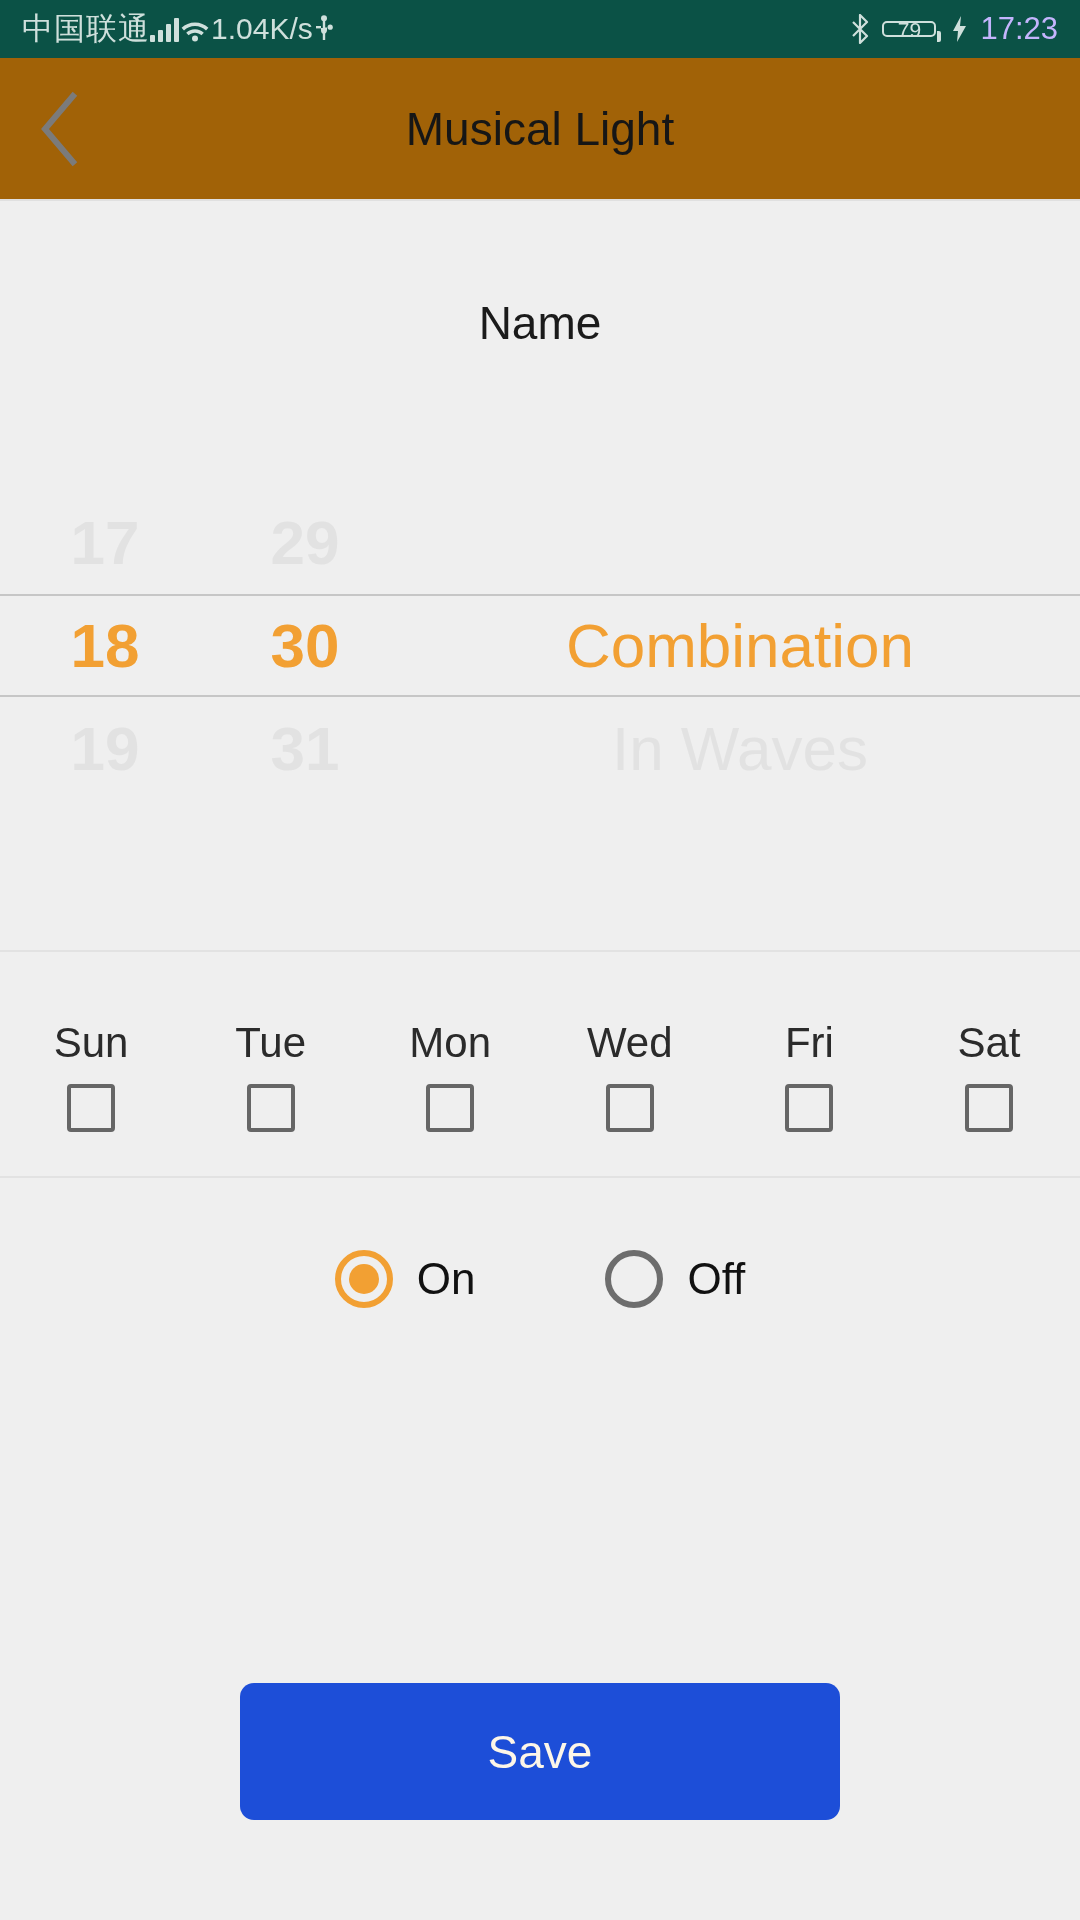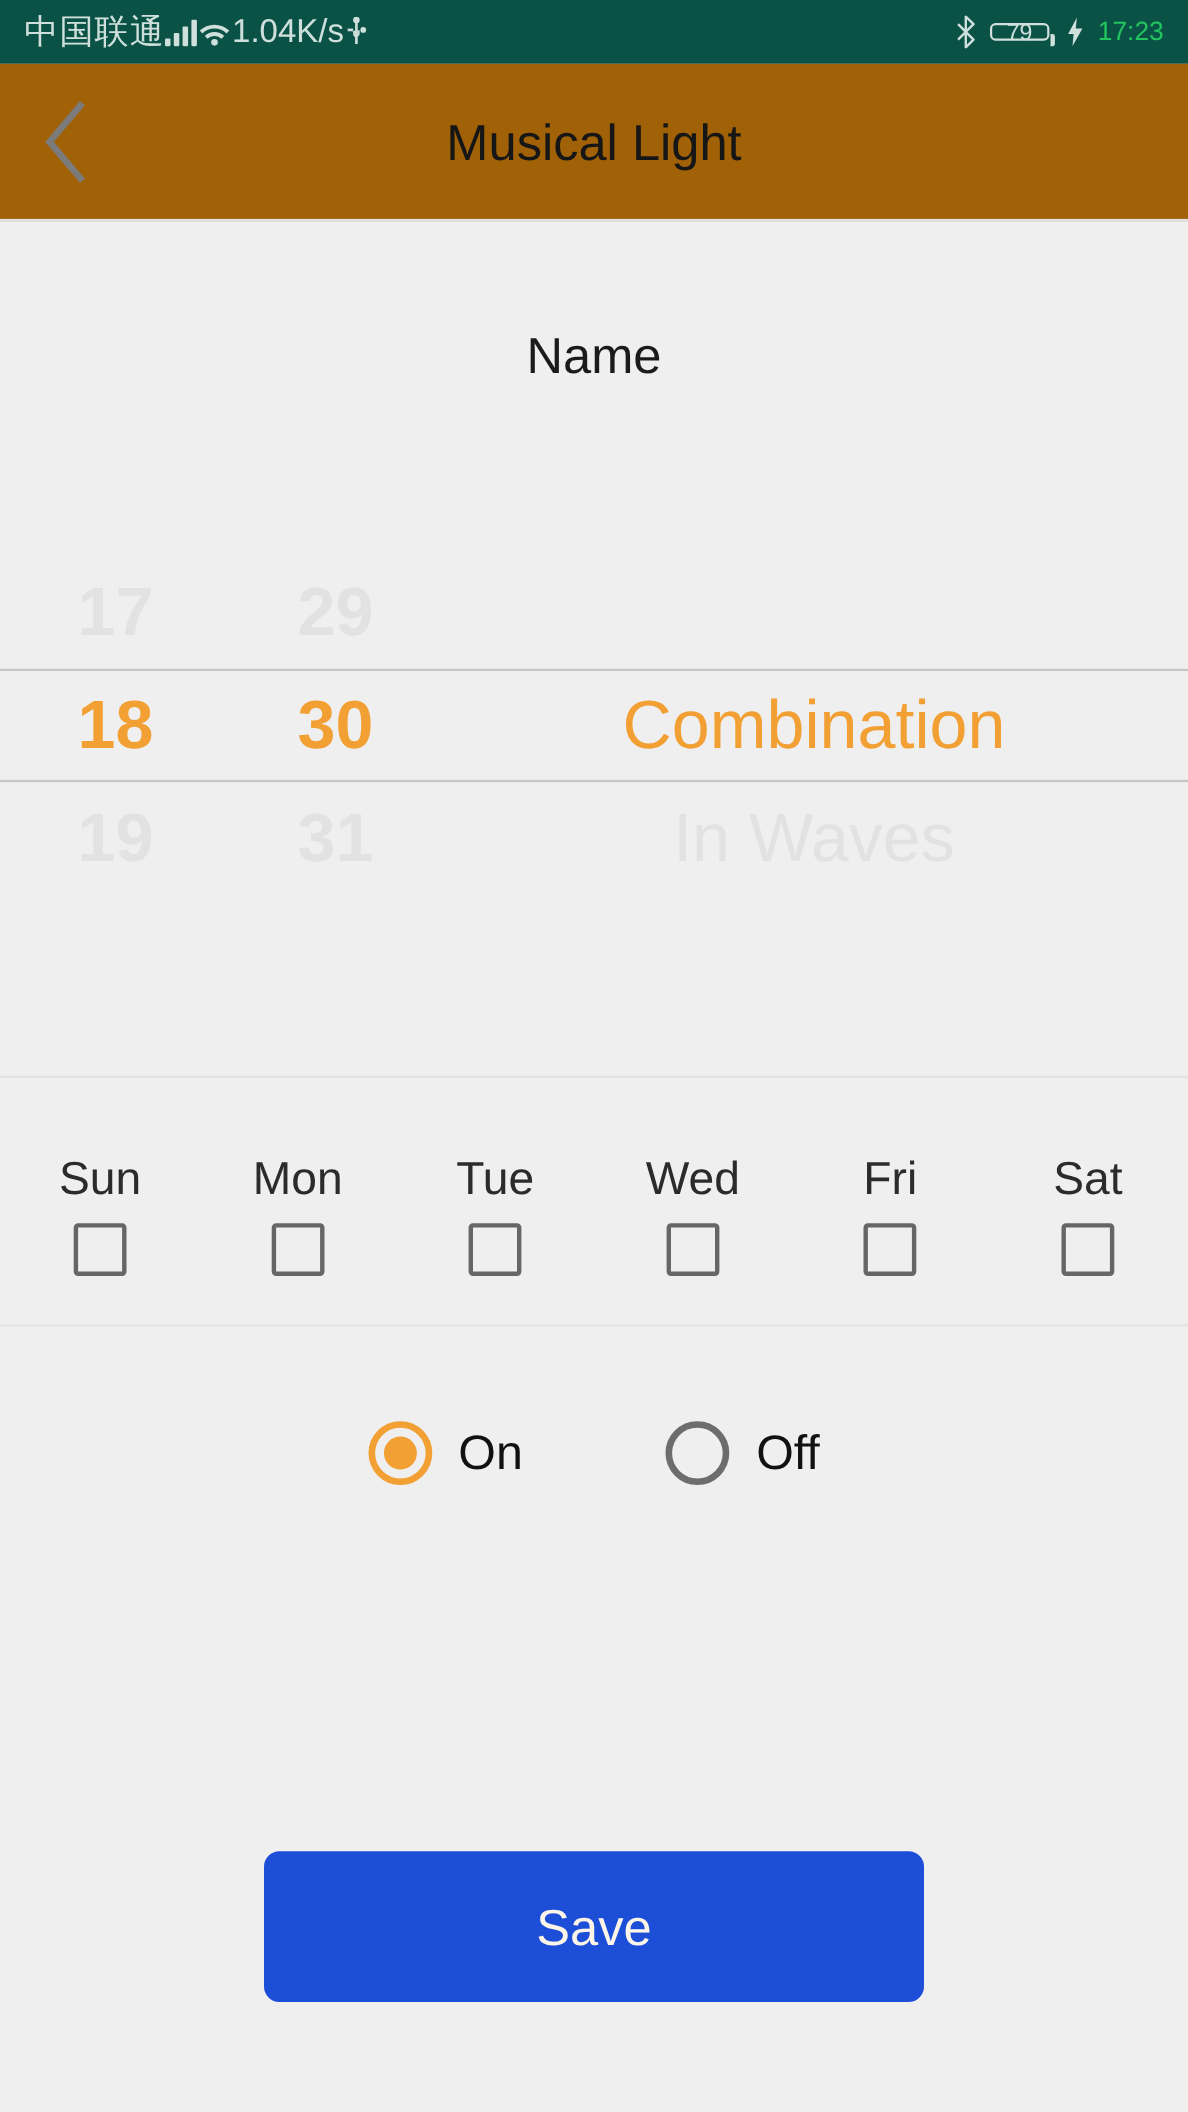--- a/index.html
+++ b/index.html
@@ -94,22 +94,22 @@
     background: #cfe0dc;
     border-radius: 0 2px 2px 0;
   }
   .battery-text {
     font-size: 21px;
     color: #cfe0dc;
     line-height: 1;
   }
   .bolt-icon { width: 15px; height: 28px; display: block; margin-left: 5px; }
   .clock {
-    font-size: 24px;
-    color: #22c55e;
+    font-size: 31px;
+    color: #c4b5fd;
     margin-left: 2px;
   }
 
   
   .app-bar {
     height: 143px;
     background: #a16207;
     position: relative;
     display: flex;
     align-items: center;
@@ -144,21 +144,20 @@
     pointer-events: none;
   }
 
   
   .content {
     flex: 1 1 auto;
     display: flex;
     flex-direction: column;
     background: #efefef;
     min-height: 0;
-    gap: 14px;
   }
 
   .name-label {
     text-align: center;
     font-size: 46px;
     color: #1b1b1b;
     margin-top: 95px;
     flex: none;
   }
 
@@ -406,25 +405,25 @@
       </div>
       <div class="picker-band"></div>
     </div>
 
     <div class="weekdays">
       <div class="day">
         <span class="day-label">Sun</span>
         <span class="day-box"></span>
       </div>
       <div class="day">
+        <span class="day-label">Tue</span>
+        <span class="day-box"></span>
+      </div>
+      <div class="day">
         <span class="day-label">Mon</span>
-        <span class="day-box"></span>
-      </div>
-      <div class="day">
-        <span class="day-label">Tue</span>
         <span class="day-box"></span>
       </div>
       <div class="day">
         <span class="day-label">Wed</span>
         <span class="day-box"></span>
       </div>
       <div class="day">
         <span class="day-label">Fri</span>
         <span class="day-box"></span>
       </div>

